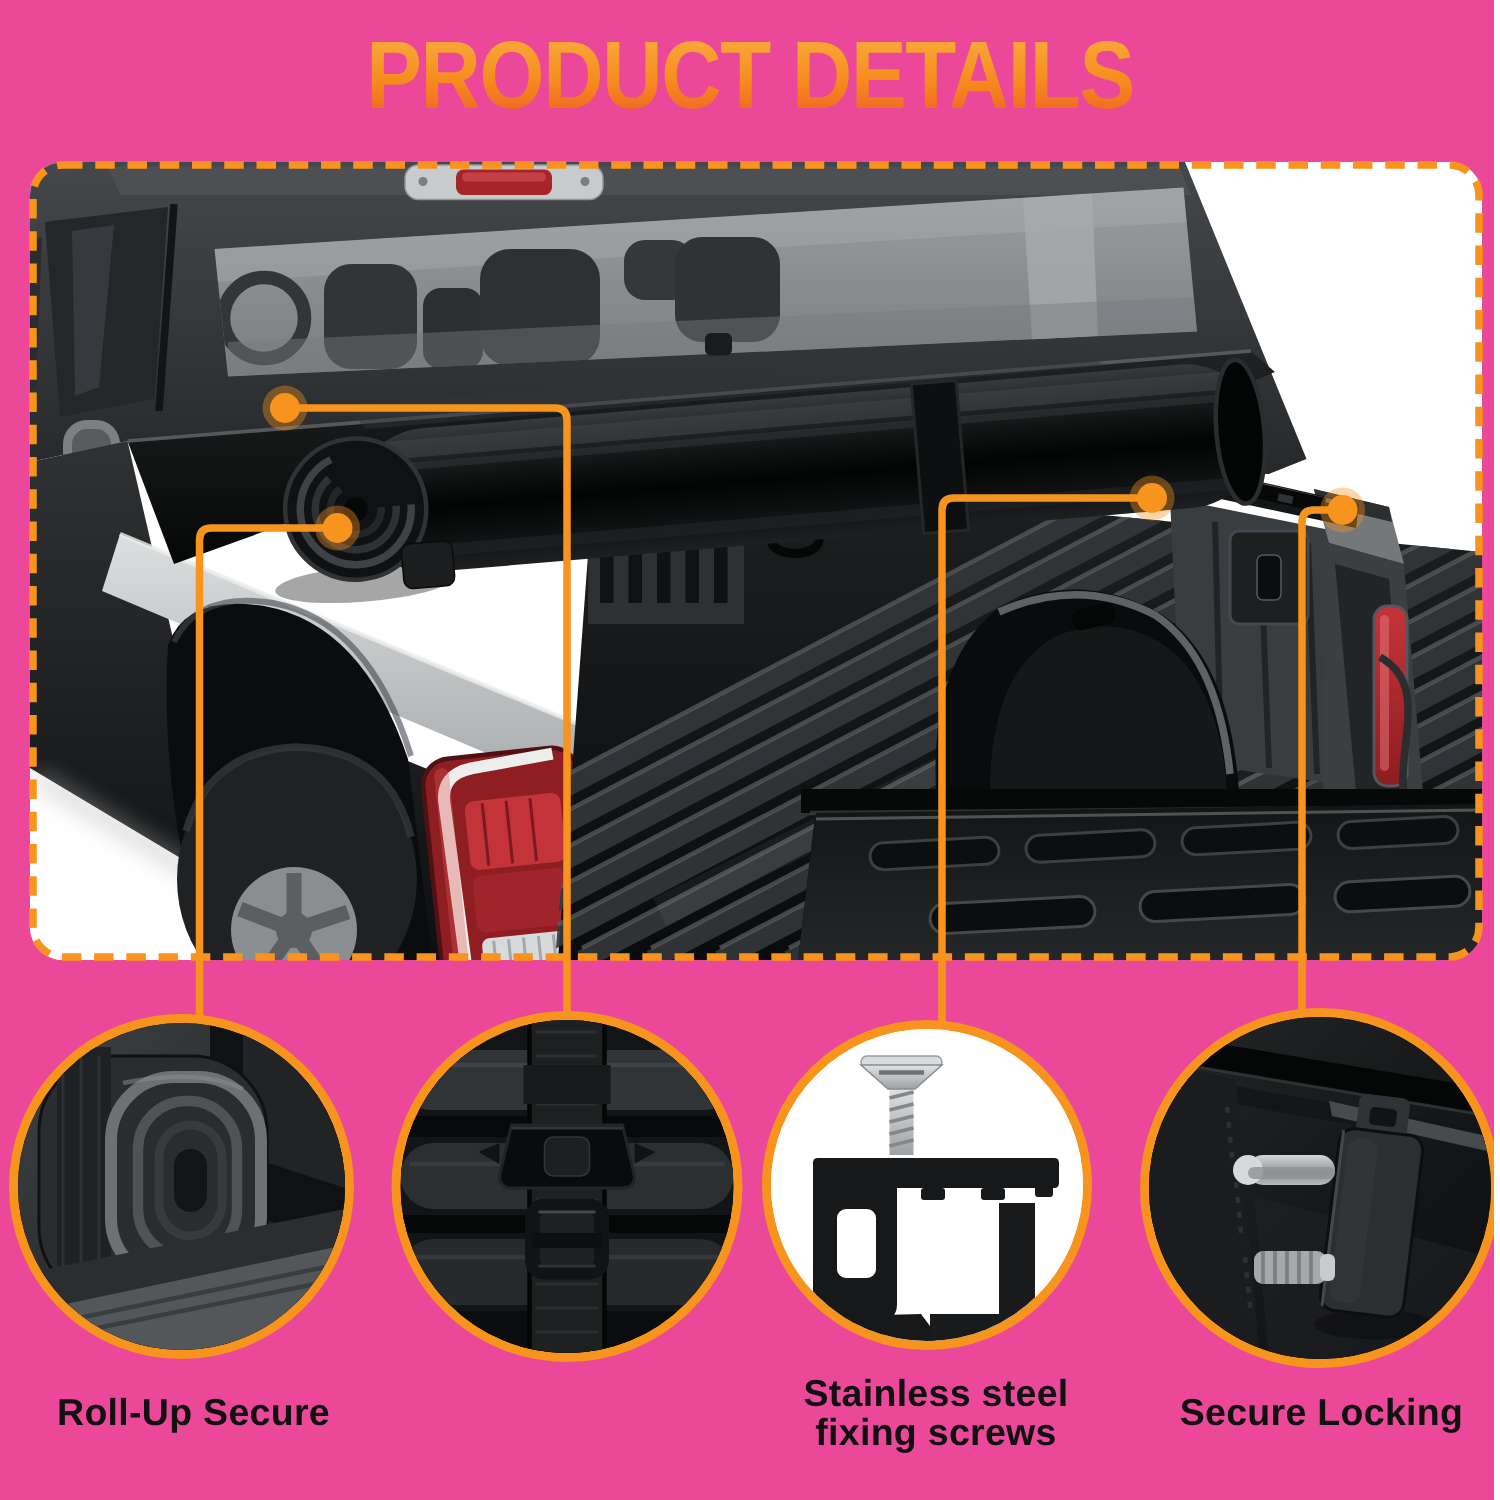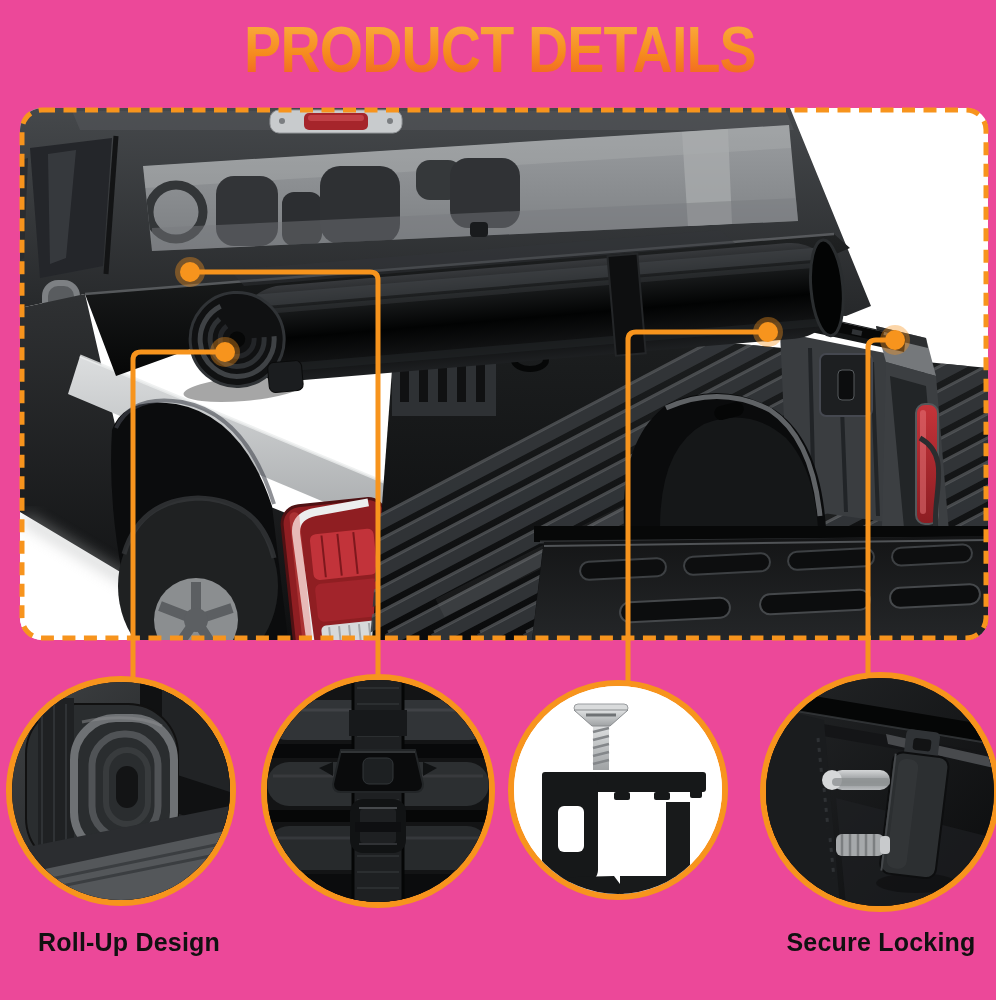--- a/index.html
+++ b/index.html
@@ -384,16 +384,17 @@
         <rect x="66" y="92" width="58" height="20" rx="10" fill="url(#met2)"></rect>
         <circle cx="66" cy="102" r="10" fill="#d6d8d9"></circle>
         <rect x="66" y="100" width="58" height="8" rx="4" fill="#8f9294" opacity=".8"></rect>
         <rect x="70" y="156" width="48" height="22" rx="6" fill="#a6a9ab"></rect>
         <path d="M76,156 V178 M84,156 V178 M92,156 V178 M100,156 V178 M108,156 V178" stroke="#7c7f81" stroke-width="2.5"></path>
         <rect x="114" y="158" width="10" height="18" rx="4" fill="#c8cacc"></rect>
       </g>
     </svg>
   </div>
 
-  <div class="feature-label l1">Roll-Up Design</div>
+  <div class="feature-label l1">Roll-Up Secure</div>
+  <div class="feature-label l3">Stainless steel fixing screws</div>
   <div class="feature-label l4">Secure Locking</div>
 
 </div>
 
 </body></html>

